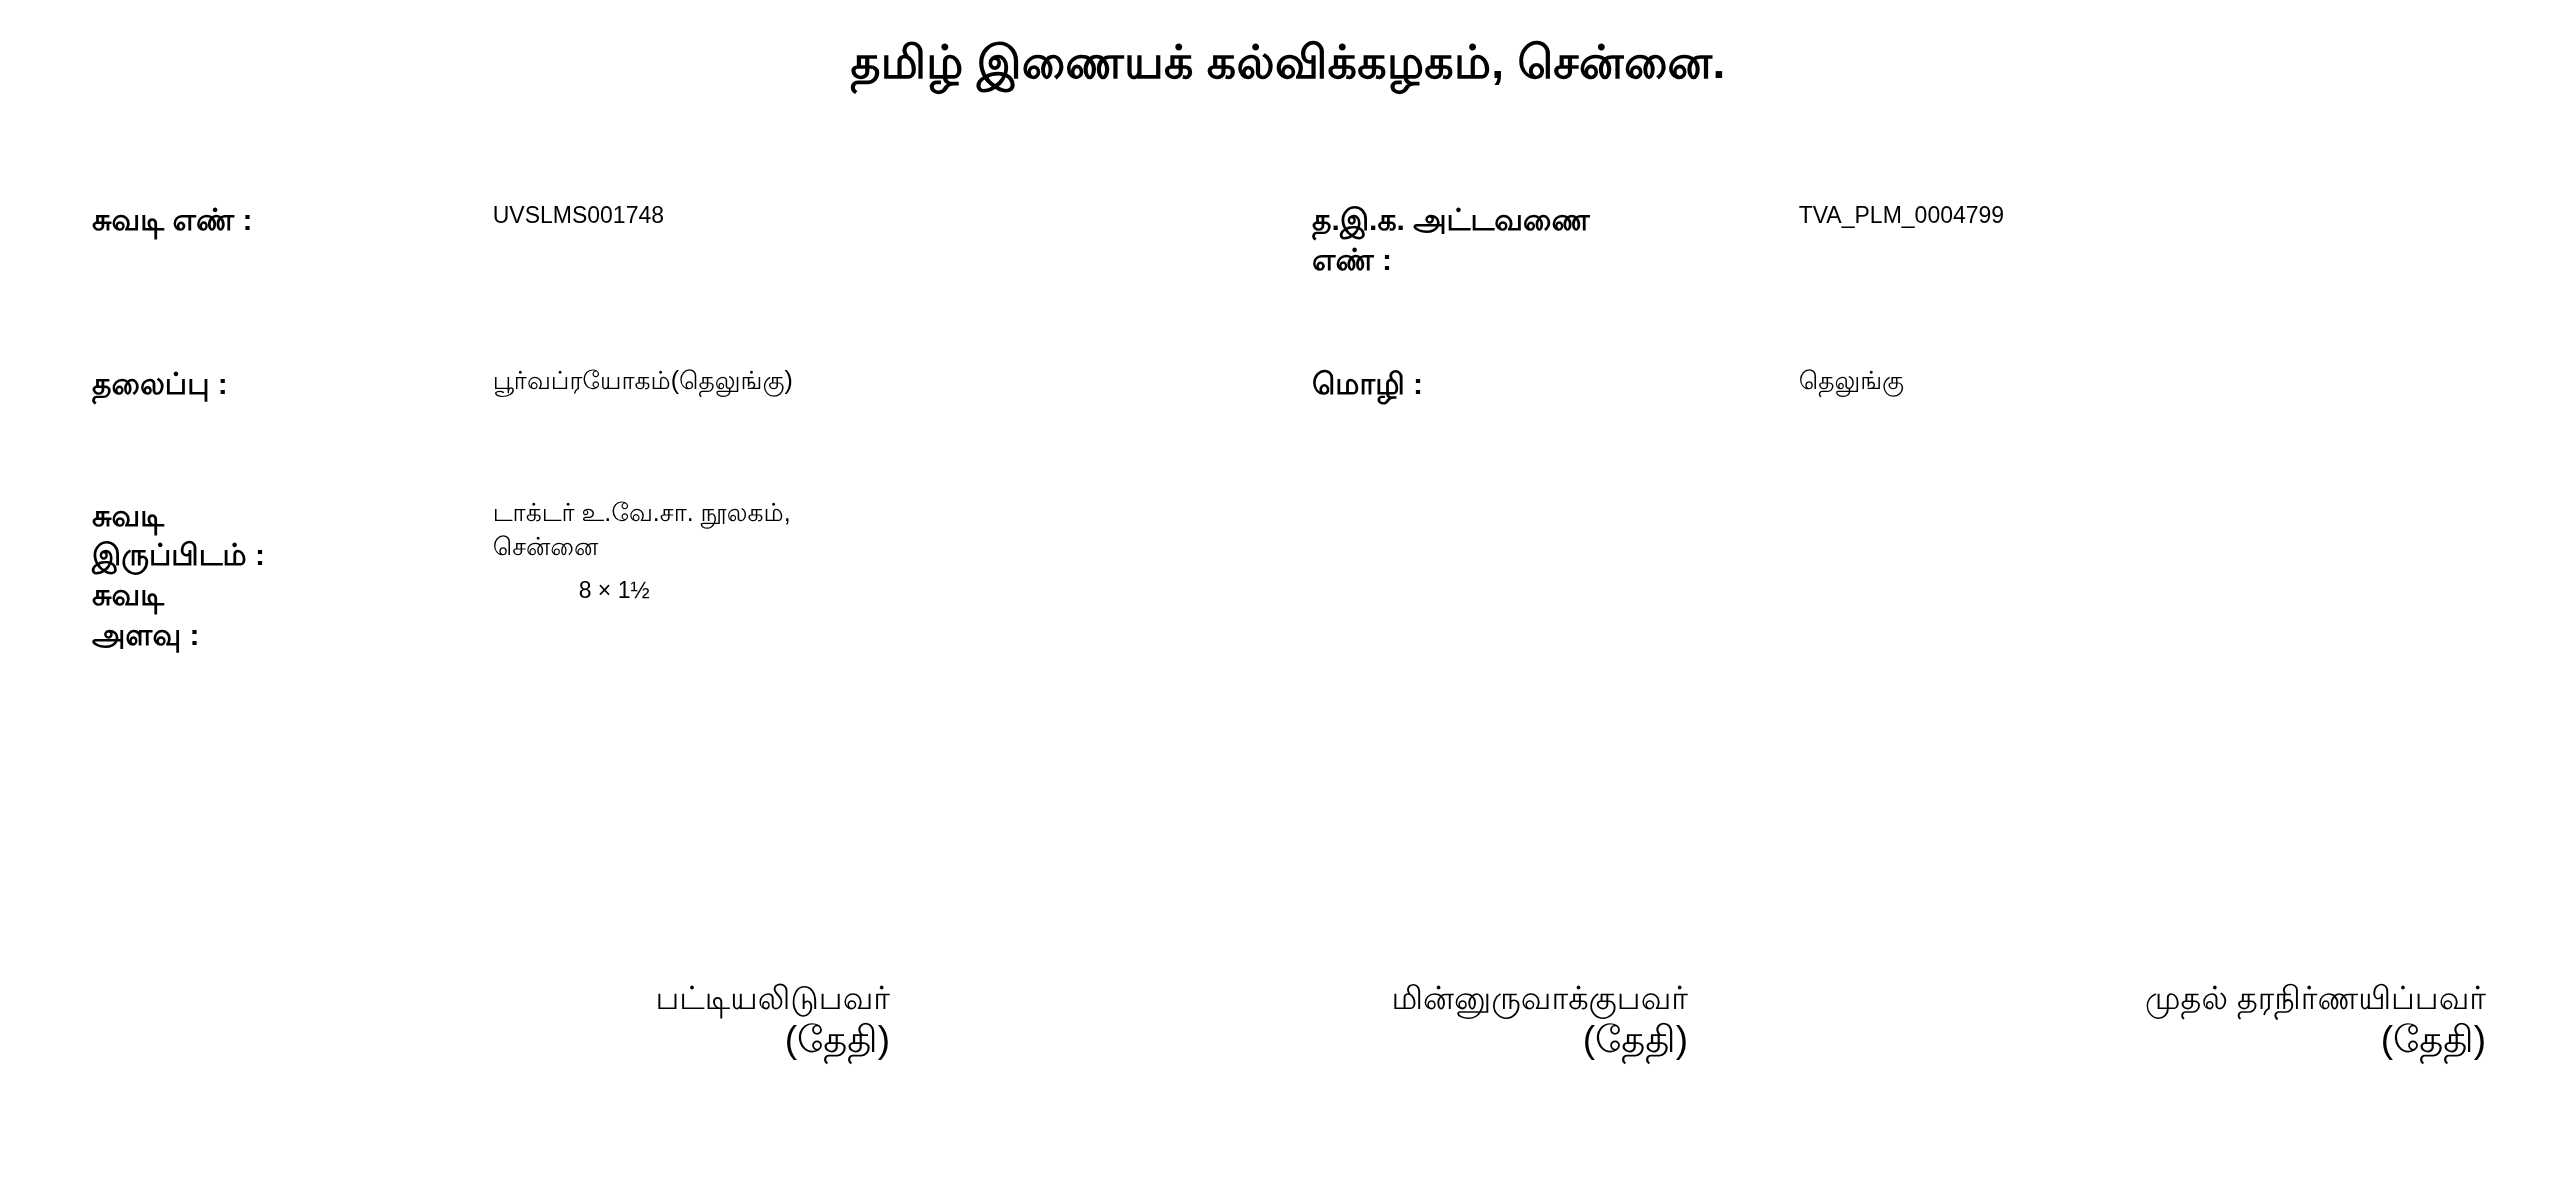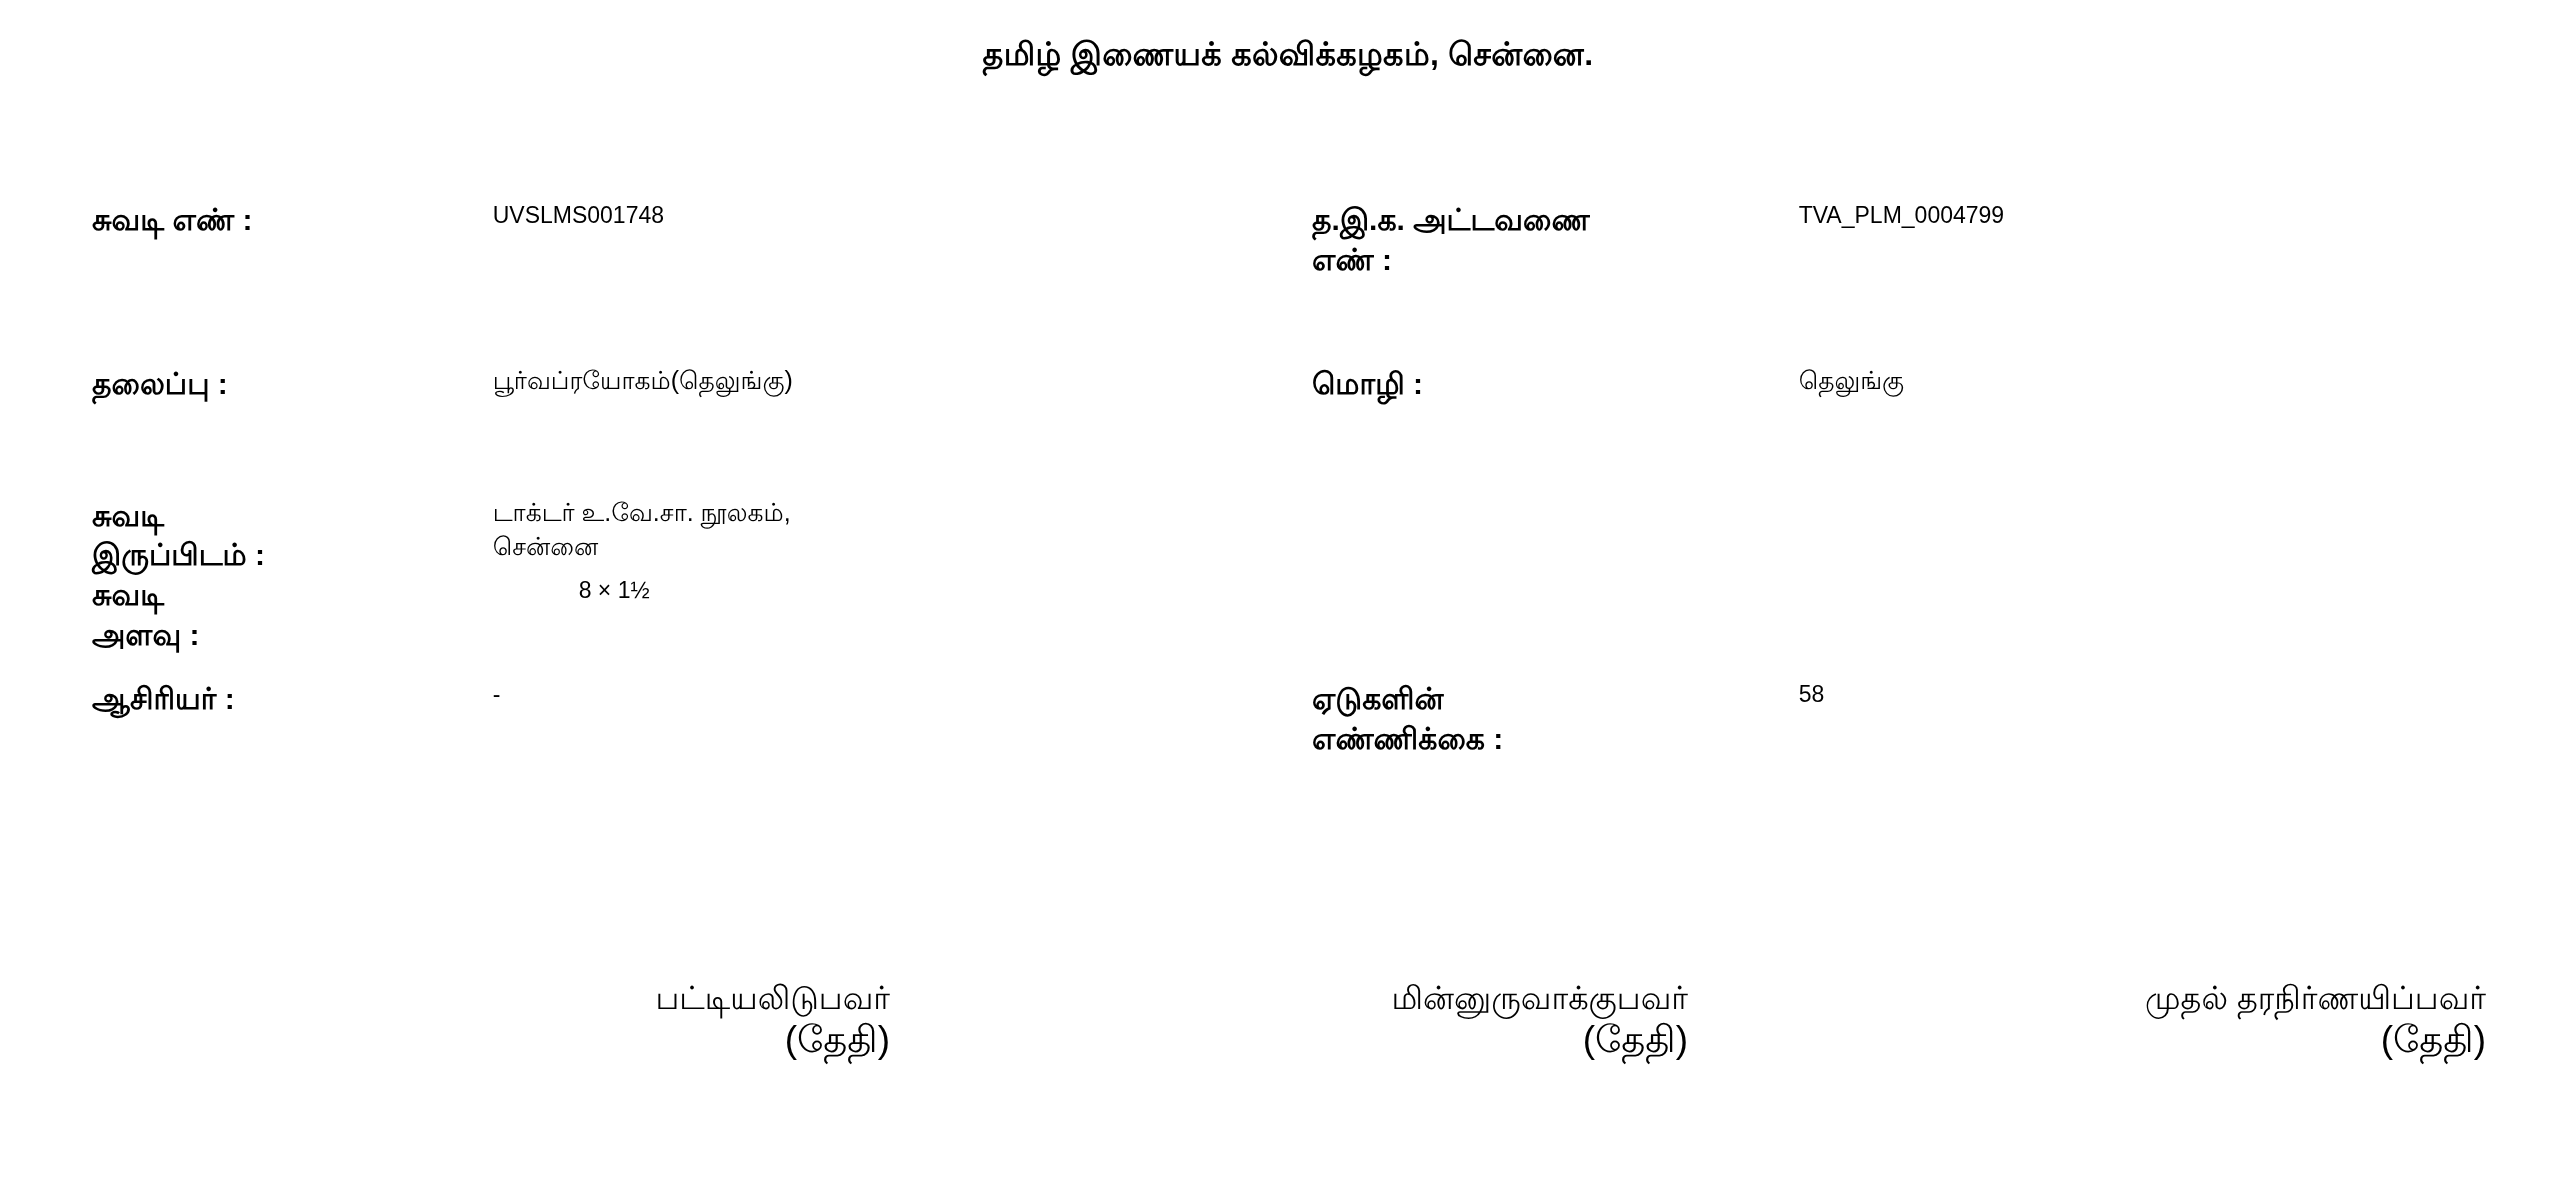--- a/index.html
+++ b/index.html
@@ -19,21 +19,21 @@
     width: 2576px;
     height: 1197px;
     box-sizing: border-box;
   }
   .doc-title {
     position: absolute;
     top: 36px;
     left: 0;
     width: 2576px;
     text-align: center;
-    font-size: 32px;
+    font-size: 46px;
     font-weight: bold;
     letter-spacing: 0.3px;
     line-height: 1.15;
   }
   .fields {
     position: absolute;
     top: 200px;
     left: 92px;
     width: 2394px;
   }
@@ -143,31 +143,20 @@
         <div class="val">டாக்டர் உ.வே.சா. நூலகம்,
 சென்னை</div>
       </div>
       <div class="col col-right">
         <div class="lbl">சுவடி
 அளவு :</div>
         <div class="val latin">8 × 1½</div>
       </div>
     </div>
 
-    <div class="field-row row-4">
-      <div class="col col-left">
-        <div class="lbl">ஆசிரியர் :</div>
-        <div class="val latin">-</div>
-      </div>
-      <div class="col col-right">
-        <div class="lbl">ஏடுகளின்
-எண்ணிக்கை :</div>
-        <div class="val latin">58</div>
-      </div>
-    </div>
 
   </div>
 
   <div class="signatures">
     <div class="sig">
       <div class="sig-name">பட்டியலிடுபவர்</div>
       <div class="sig-date">(தேதி)</div>
     </div>
     <div class="sig">
       <div class="sig-name">மின்னுருவாக்குபவர்</div>

